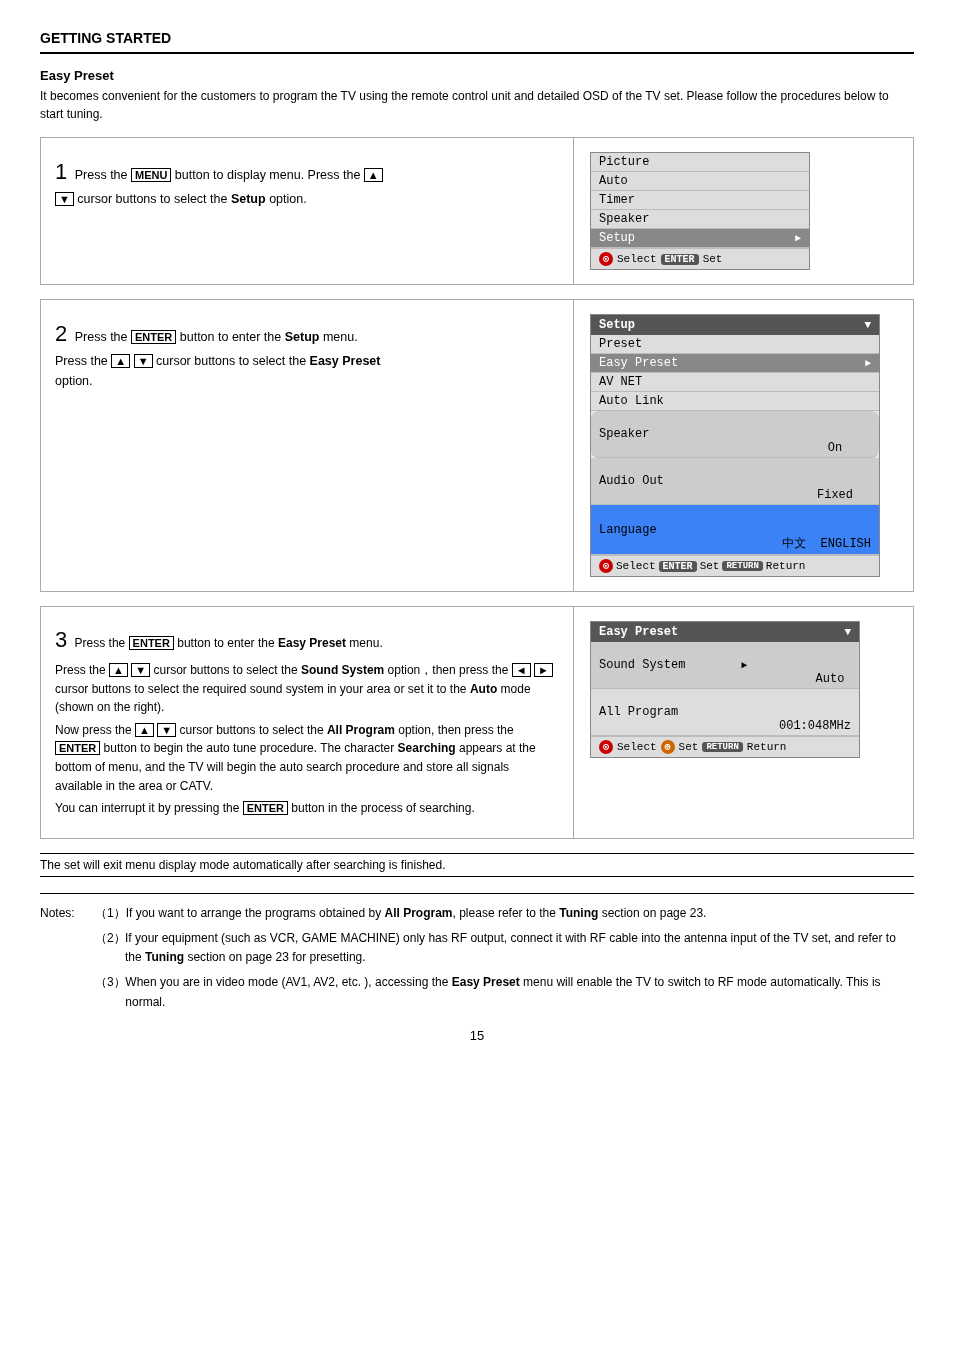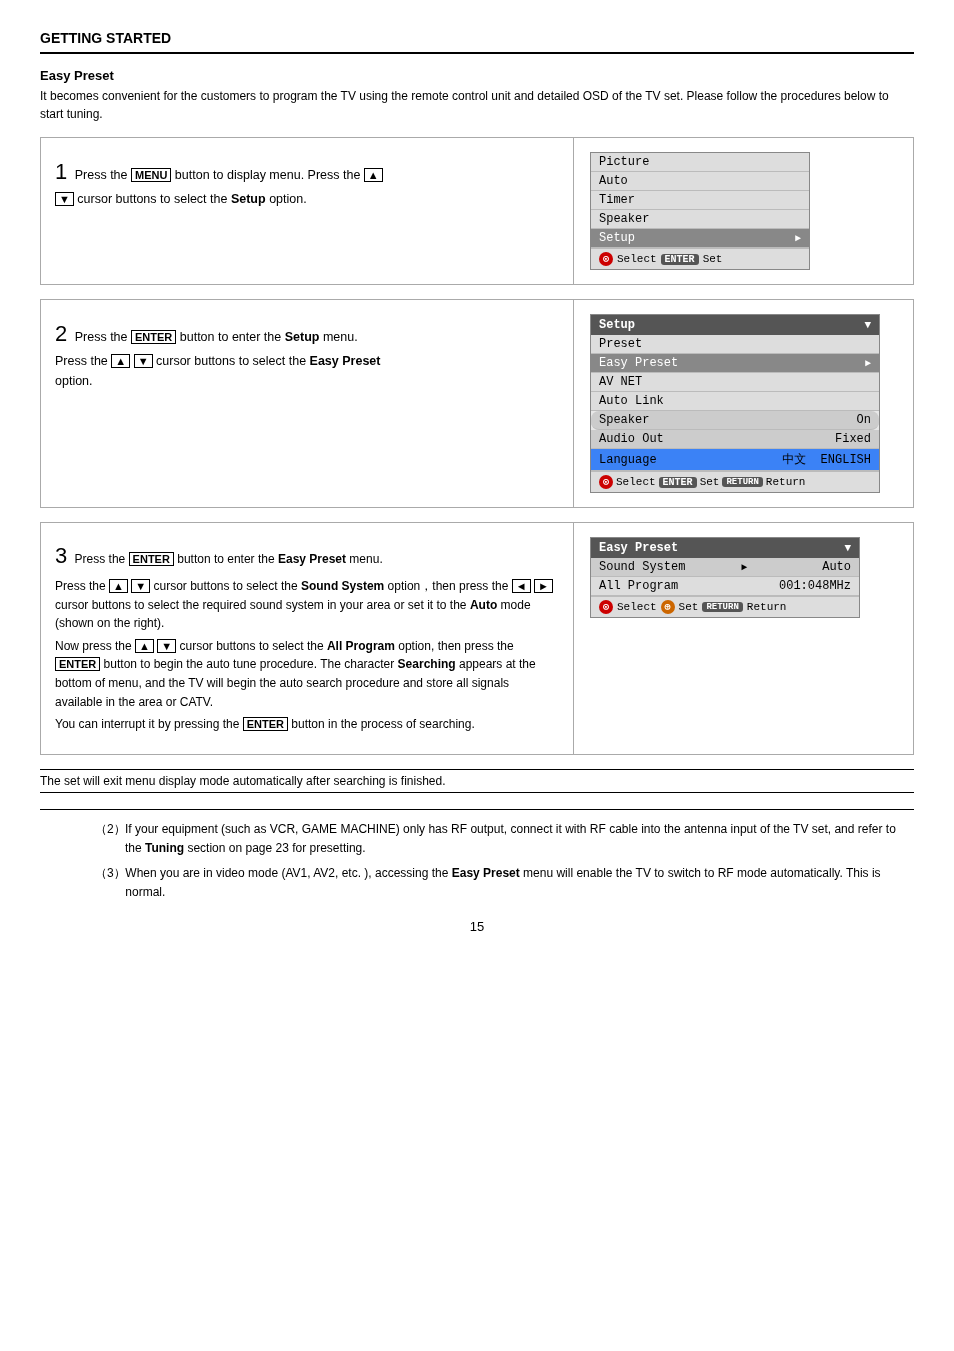--- a/index.html
+++ b/index.html
@@ -120,22 +120,23 @@
       border-radius: 50%;
       width: 14px;
       height: 14px;
       display: inline-flex;
       align-items: center;
       justify-content: center;
       font-size: 10px;
     }
     .osd-sub-value {
       min-width: 80px;
-      text-align: right;
+      text-align: center;
       padding-left: 8px;
+      margin-top: 28px;
     }
     .osd-expand {
       margin-left: 6px;
       font-size: 10px;
     }
     
     .osd1 { width: 200px; }
     
     .notes-section {
       border-top: 1px solid #000;
@@ -303,20 +304,27 @@
         <span>Return</span>
       </div>
     </div>
   </div>
 </div>
 
 <div class="auto-complete-line">The set will exit menu display mode automatically after searching is finished.</div>
 
 <div class="notes-section">
   <div style="display:flex; margin-bottom:6px;">
+    <span style="min-width:55px; font-size:12px;">Notes:</span>
+    <div style="display:flex;">
+      <span style="min-width:30px;">（1）</span>
+      <span>If you want to arrange the programs obtained by <strong>All Program</strong>, please refer to the <strong>Tuning</strong> section on page 23.</span>
+    </div>
+  </div>
+  <div style="display:flex; margin-bottom:6px;">
     <span style="min-width:55px;"></span>
     <div style="display:flex;">
       <span style="min-width:30px;">（2）</span>
       <span>If your equipment (such as VCR, GAME MACHINE) only has RF output, connect it with RF cable into the antenna input of the TV set, and refer to the <strong>Tuning</strong> section on page 23 for presetting.</span>
     </div>
   </div>
   <div style="display:flex;">
     <span style="min-width:55px;"></span>
     <div style="display:flex;">
       <span style="min-width:30px;">（3）</span>

